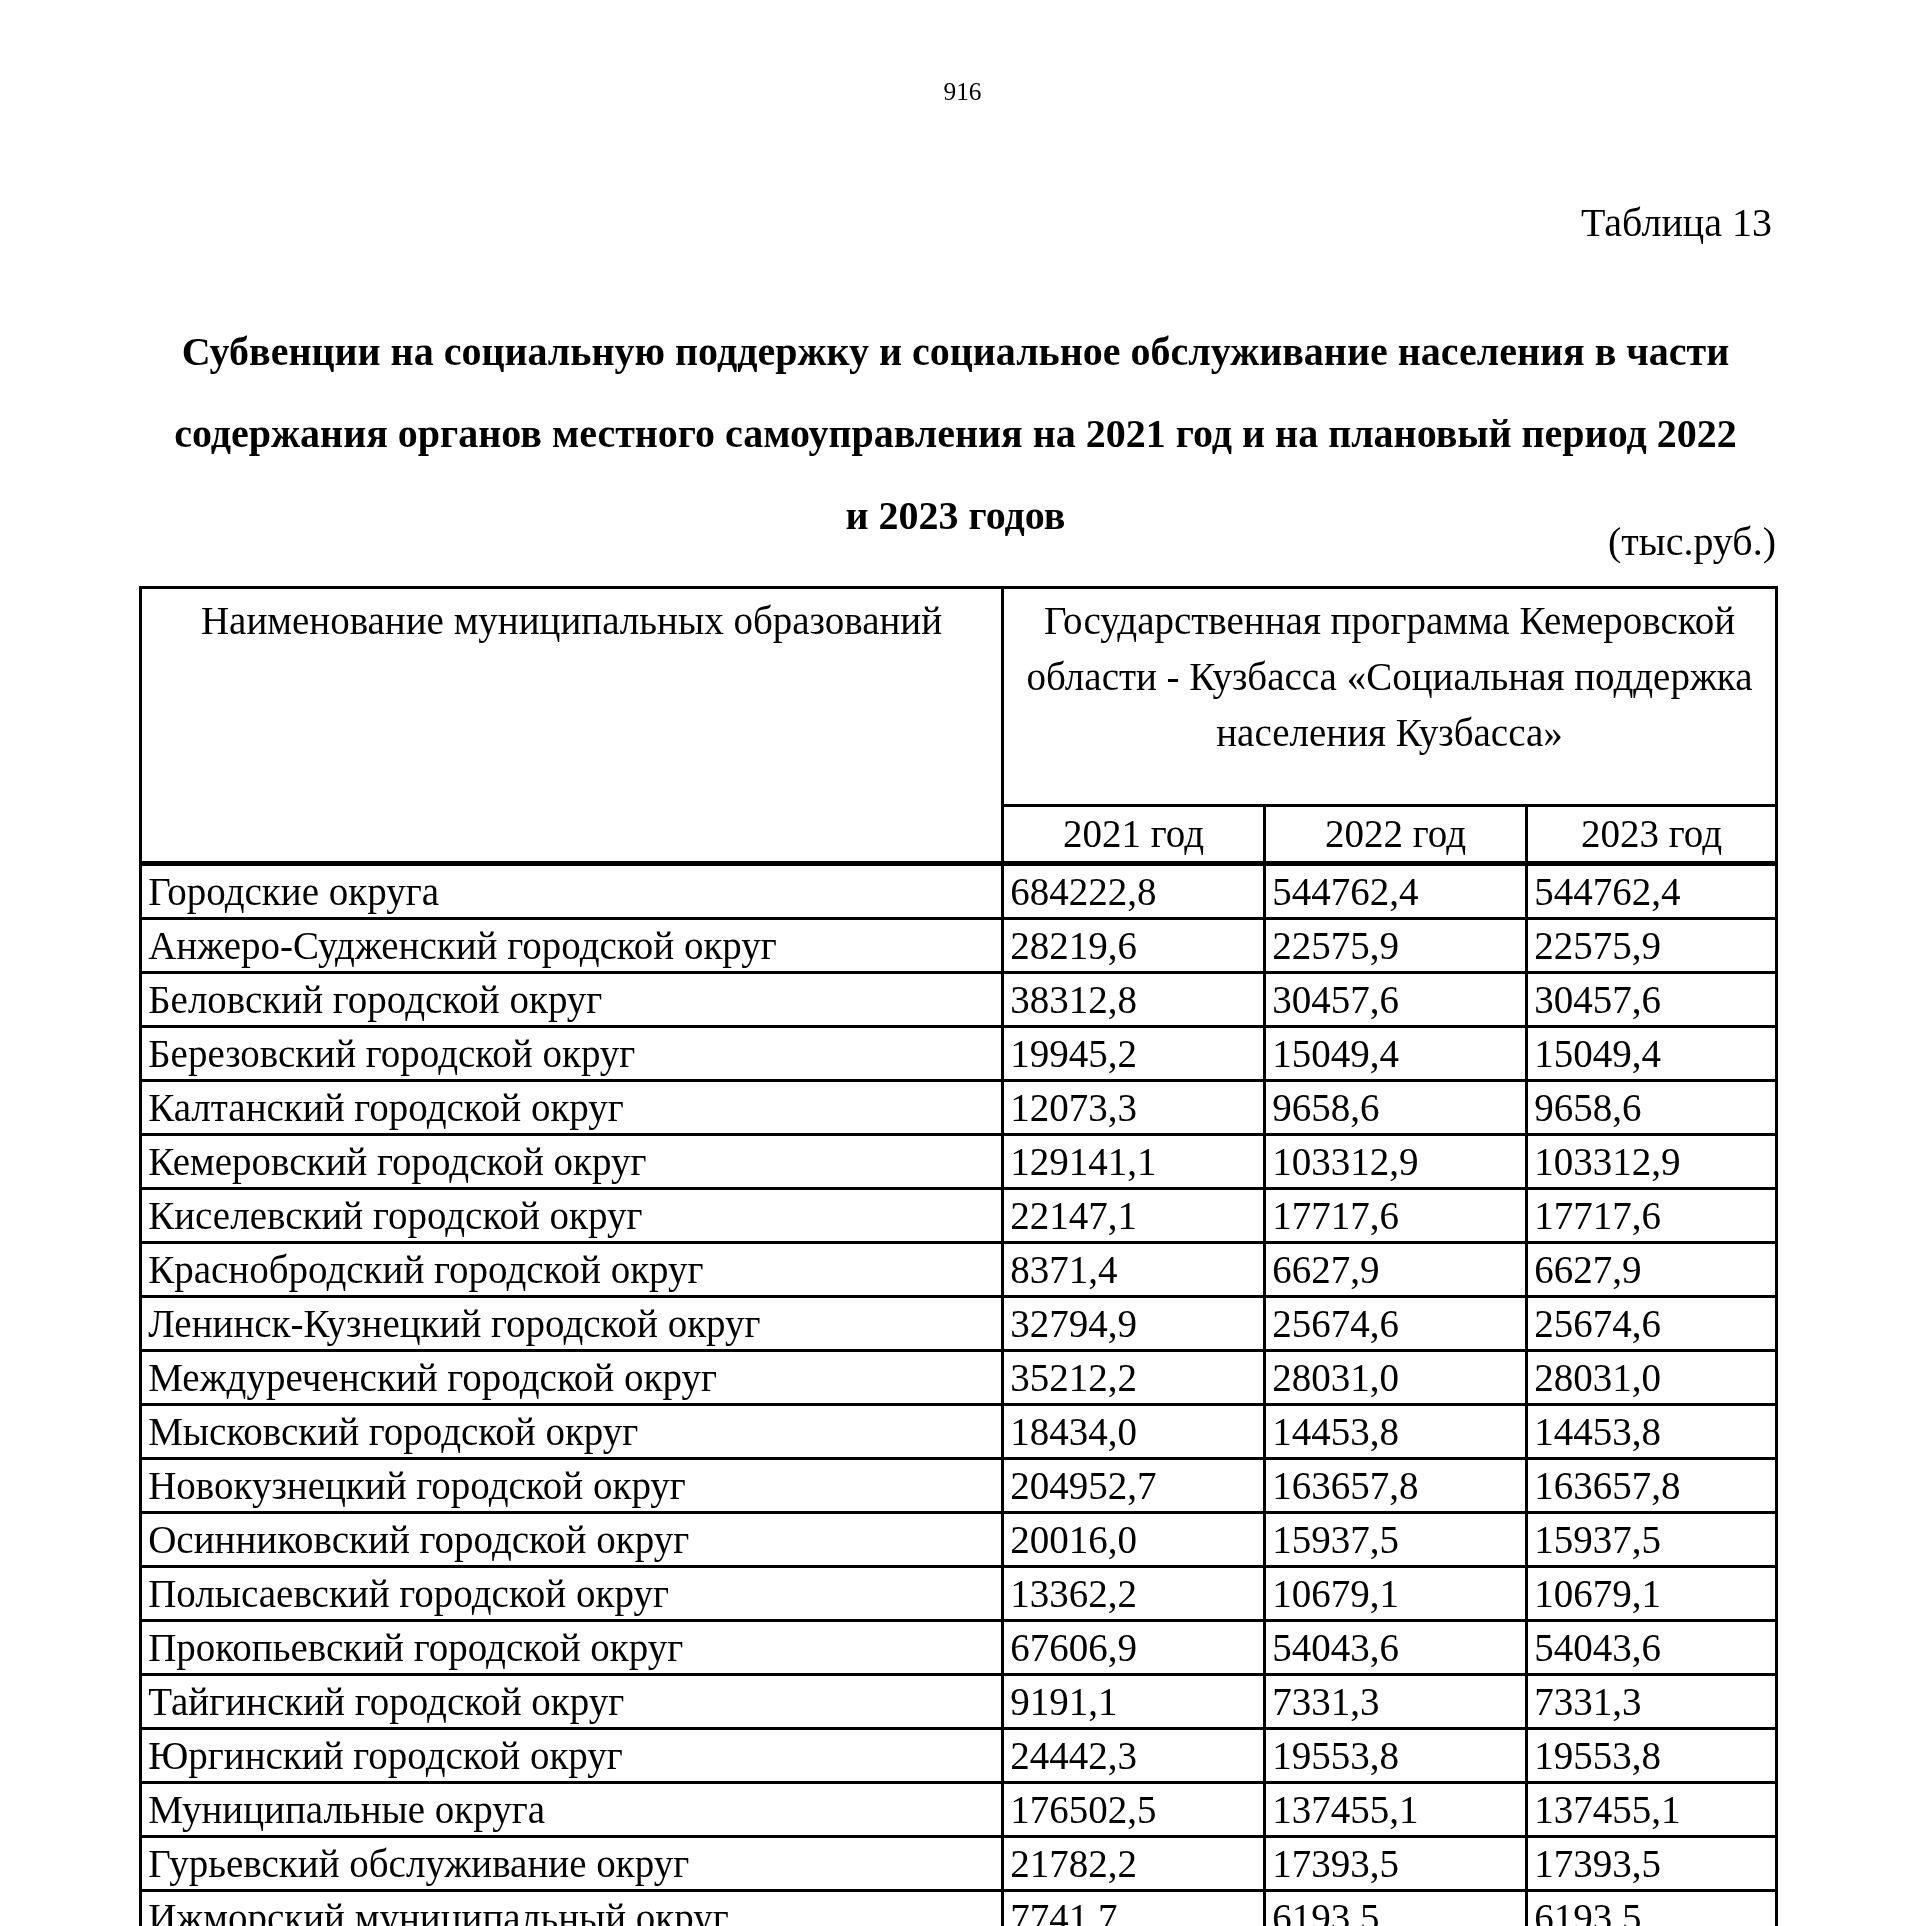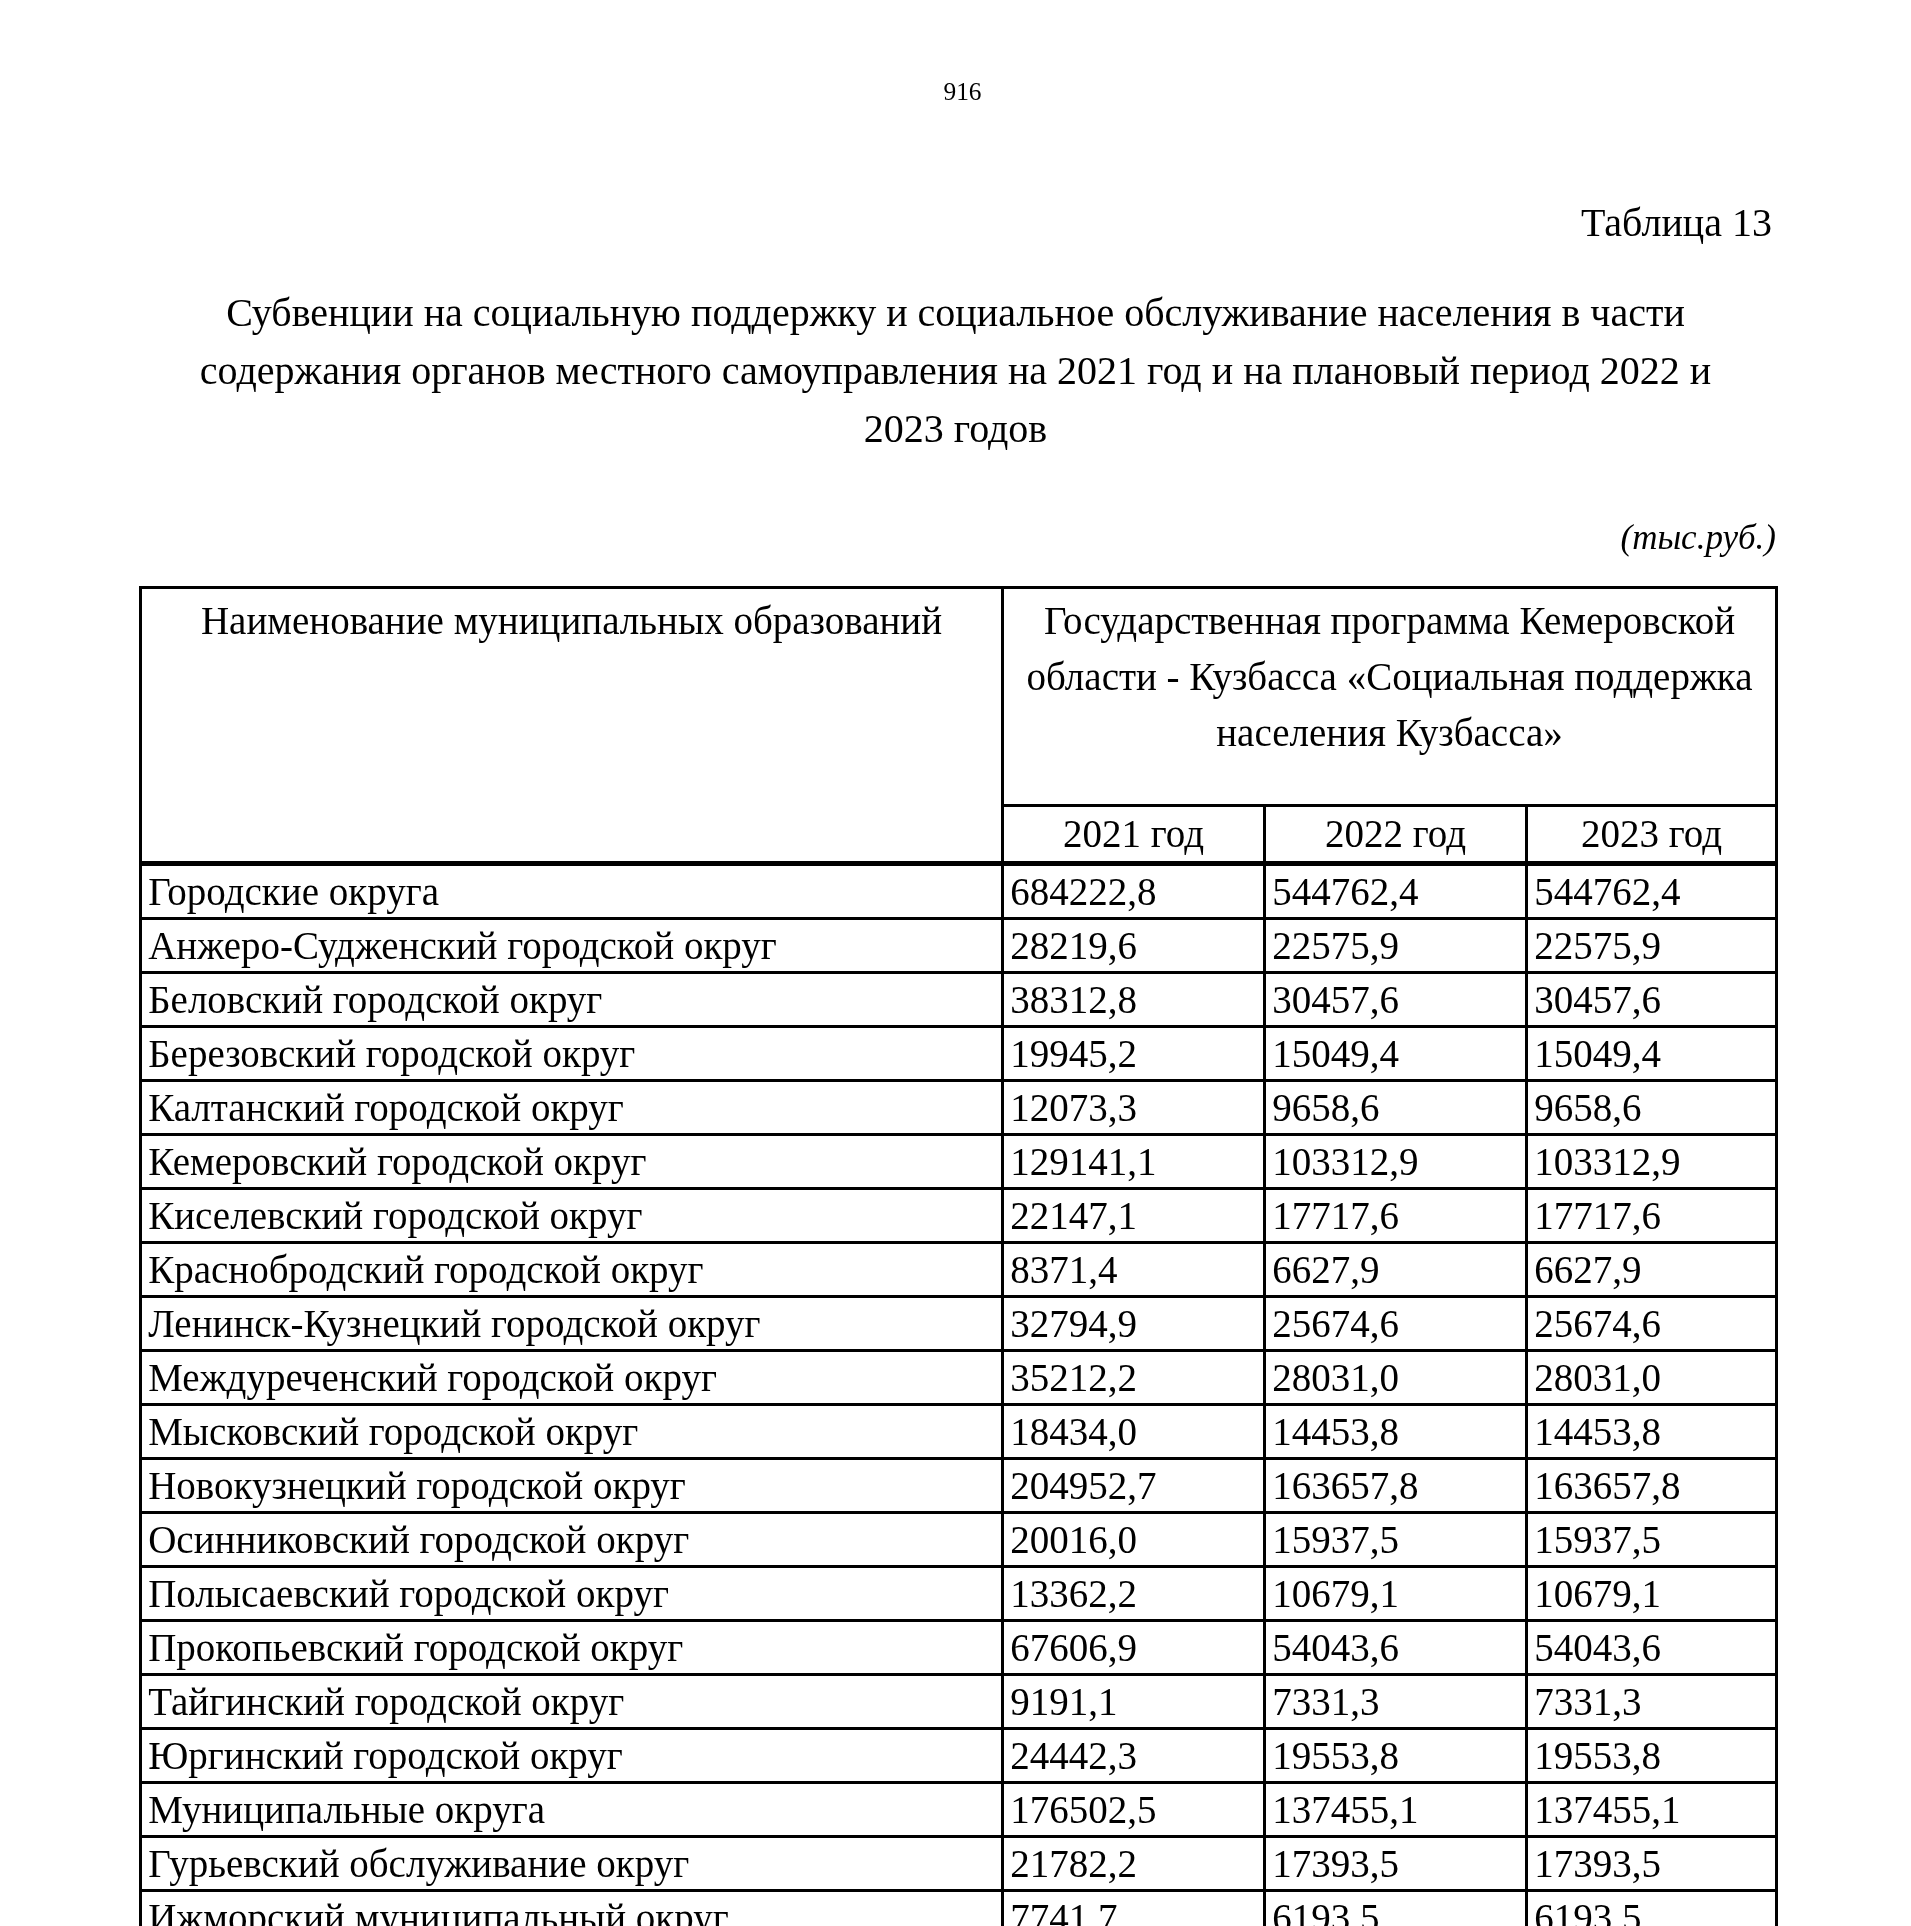--- a/index.html
+++ b/index.html
@@ -1,22 +1,22 @@
 <!DOCTYPE html>
 <html style="font-size:6.2px"><head>
 <meta charset="utf-8">
 <style>
   html, body { margin:0; padding:0; background:#ffffff; }
   body { width:1911px; height:2703px; position:relative; overflow:hidden;
          font-family:"Liberation Serif","DejaVu Serif",serif; color:#000; }
   .page-number { position:absolute; top:77px; left:0; width:1911px; text-align:center; font-size:25.4px;padding-left:7px; }
   .table-label { position:absolute; top:189px; right:139px; font-size:40px;margin-top:10px; }
-  .title { position:absolute; top:284px; left:162px; width:1587px; text-align:center;
-           font-size:40px; font-weight:normal; line-height:58px; }
-  .units { position:absolute; top:518px; right:135px; font-size:35px;font-style:italic; }
+  .title { position:absolute; top:311px; left:162px; width:1587px; text-align:center;
+           font-size:40px; font-weight:bold; line-height:82px; }
+  .units { position:absolute; top:518px; right:135px; font-size:40px; }
   table.data { position:absolute; top:586px; left:139px; width:1637px;
                border-collapse:collapse; table-layout:fixed; font-size:39px; }
   table.data td, table.data th { border:3.1px solid #000; padding:0 6.2px; font-weight:normal; }
   table.data th.name-head { vertical-align:top; text-align:center; padding-top:3.9px; line-height:56px; }
   table.data th.prog-head { vertical-align:top; text-align:center; padding-top:3.9px; line-height:56px; height:211px; }
   table.data th.year { text-align:center; height:54px; }
   table.data td { height:51px; line-height:51px; white-space:nowrap; overflow:hidden; }
   table.data td.num { text-align:left; padding-right:3.9px;margin-left:32px; }
   tr.group td { font-weight:normal; }
   tr.group-first td { border-top:5.4px solid #000; }

